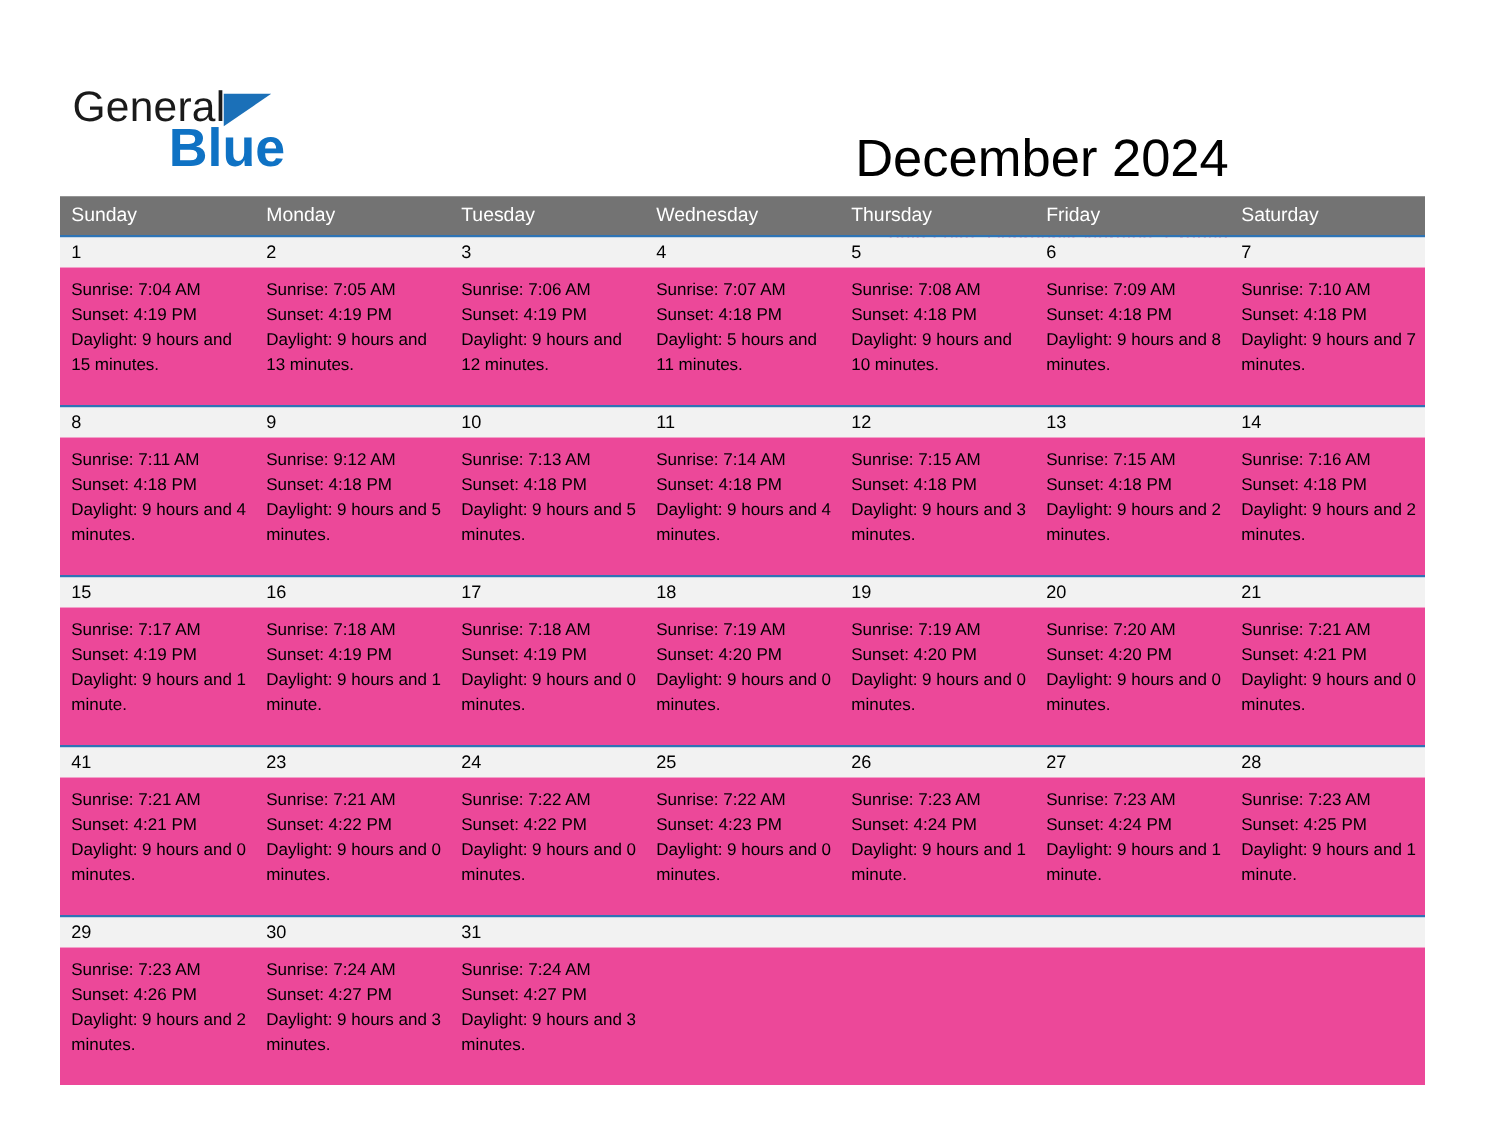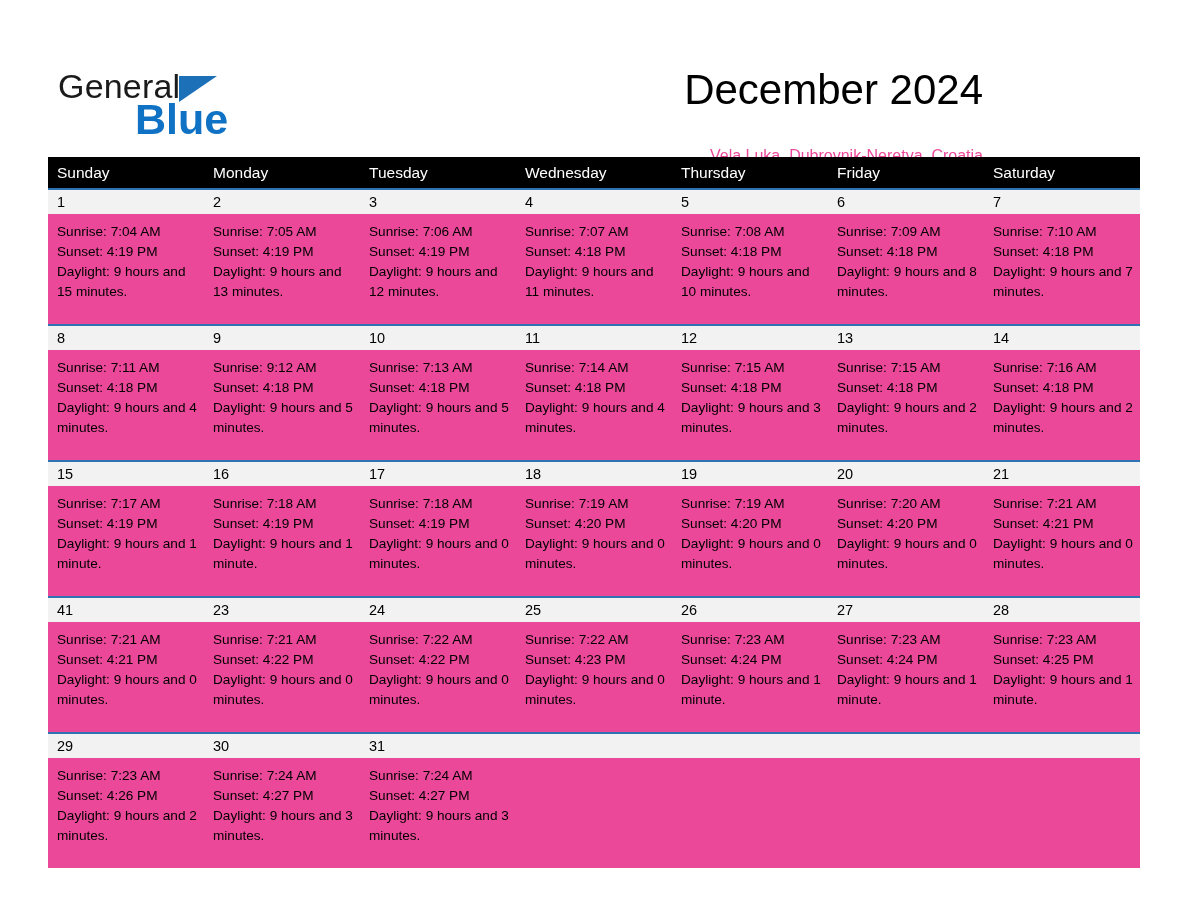--- a/index.html
+++ b/index.html
@@ -60,40 +60,41 @@
     position: absolute;
     right: 57px; top: 48px;
     text-align: right;
   }
   .cal-title {
     font-size: 42px;
     line-height: 50px;
     font-weight: 400;
     color: #000;
     white-space: nowrap;
+    margin-top: 37px;
   }
   .cal-subtitle {
     font-size: 16px;
     line-height: 30px;
     font-weight: 400;
     color: #ec4899;
     margin-top: 26px;
     white-space: nowrap;
   }
 
   
   .calendar {
     position: absolute;
     left: 48px; top: 157px;
     width: 1092px;
   }
   .weekday-row {
     display: grid;
     grid-template-columns: repeat(7, 1fr);
-    background: #000000;
+    background: #737373;
     height: 31px;
   }
   .weekday {
     color: #ffffff;
     font-size: 15.5px;
     line-height: 31px;
     padding-left: 9px;
     white-space: nowrap;
     overflow: hidden;
   }
@@ -192,21 +193,21 @@
           <p class="daylight">Daylight: 9 hours and 13 minutes.</p>
         </div>
         <div class="cell">
           <p>Sunrise: 7:06 AM</p>
           <p>Sunset: 4:19 PM</p>
           <p class="daylight">Daylight: 9 hours and 12 minutes.</p>
         </div>
         <div class="cell">
           <p>Sunrise: 7:07 AM</p>
           <p>Sunset: 4:18 PM</p>
-          <p class="daylight">Daylight: 9 hours and 11 minutes.</p>
+          <p class="daylight">Daylight: 5 hours and 11 minutes.</p>
         </div>
         <div class="cell">
           <p>Sunrise: 7:08 AM</p>
           <p>Sunset: 4:18 PM</p>
           <p class="daylight">Daylight: 9 hours and 10 minutes.</p>
         </div>
         <div class="cell">
           <p>Sunrise: 7:09 AM</p>
           <p>Sunset: 4:18 PM</p>
           <p class="daylight">Daylight: 9 hours and 8 minutes.</p>

